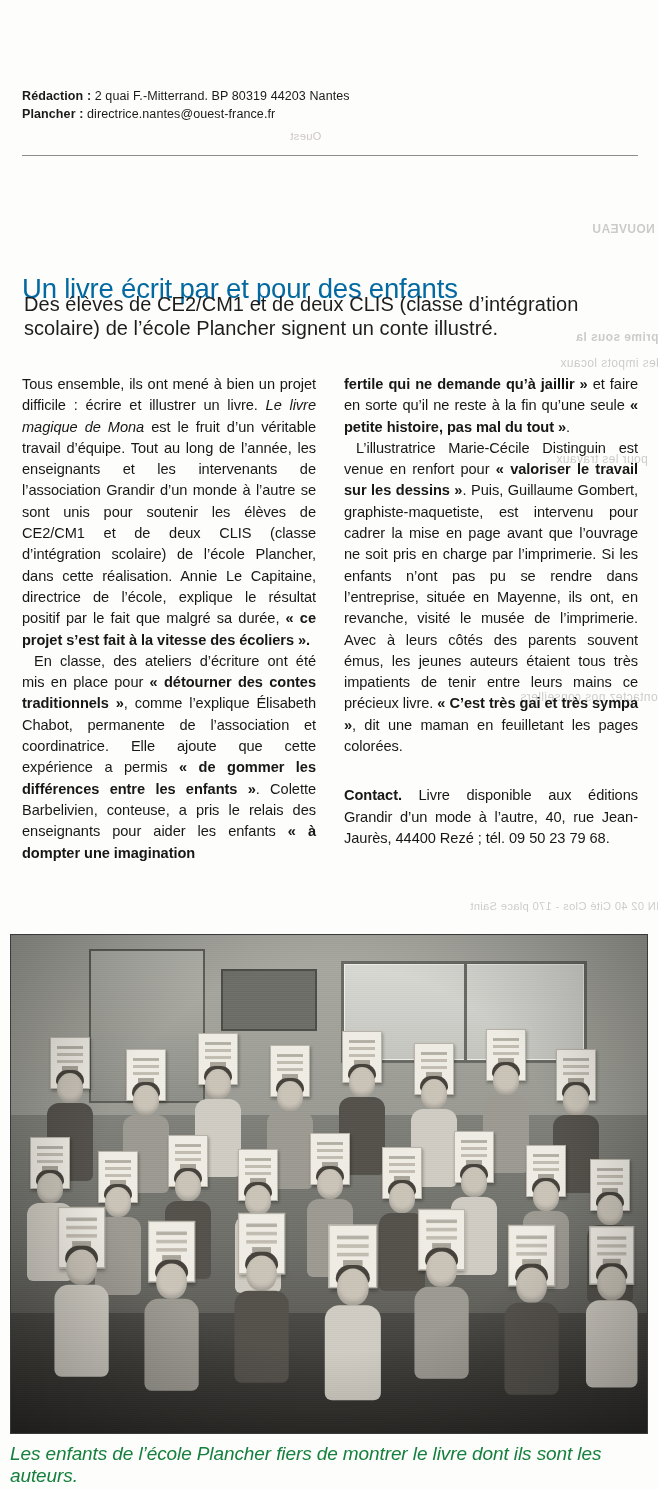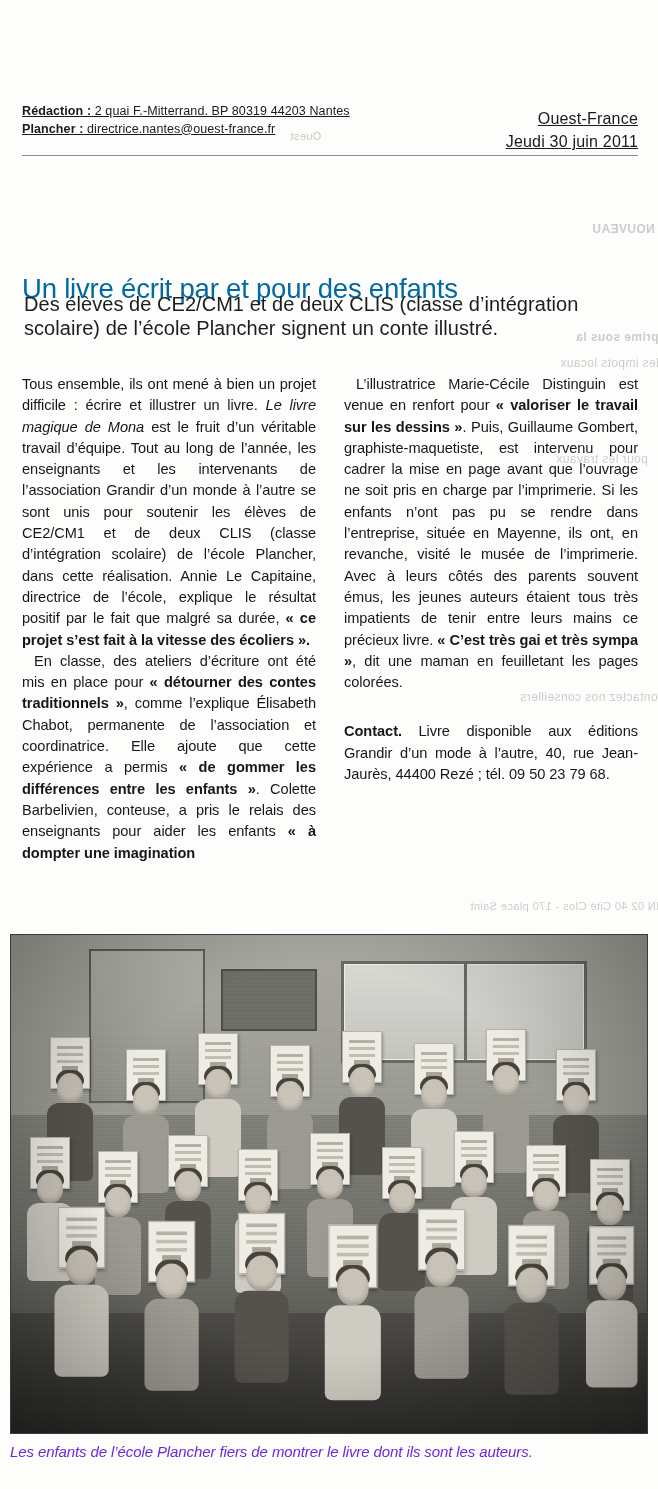--- a/index.html
+++ b/index.html
@@ -25,22 +25,21 @@
   }
 
   
   .masthead {
     position: absolute;
     left: 22px;
     top: 88px;
     width: 616px;
     display: flex;
     justify-content: space-between;
-    align-items: center;
-    text-decoration: underline;
+    align-items: flex-end;
   }
   .masthead-left {
     font-size: 12.5px;
     line-height: 17.5px;
     letter-spacing: 0.1px;
   }
   .masthead-left .lbl { font-weight: bold; }
   .masthead-right {
     text-align: right;
     font-size: 16px;
@@ -203,24 +202,24 @@
     position: absolute; inset: 0;
     background: radial-gradient(ellipse at 50% 45%, rgba(0,0,0,0) 50%, rgba(0,0,0,.35) 100%);
     pointer-events: none;
   }
 
   .caption {
     position: absolute;
     left: 10px;
     top: 1443px;
     width: 640px;
-    font-size: 15px;
+    font-size: 19px;
     font-style: italic;
     letter-spacing: -0.1px;
-    color: #6d28d9;
+    color: #15803d;
   }
 
   
   .ghost {
     position: absolute;
     color: rgba(90,90,90,0.30);
     font-size: 12px;
     font-weight: bold;
     letter-spacing: 0.4px;
     white-space: nowrap;
@@ -252,38 +251,35 @@
 
   <div class="masthead">
     <div class="masthead-left">
       <div>
         <span class="lbl">Rédaction :</span><span> 2 quai F.-Mitterrand. BP 80319 44203 Nantes</span>
       </div>
       <div>
         <span class="lbl">Plancher :</span><span> directrice.nantes@ouest-france.fr</span>
       </div>
     </div>
-    <div class="masthead-right">
-      <div>Ouest-France</div>
-      <div>Jeudi 30 juin 2011</div>
-    </div>
   </div>
   <div class="rule"></div>
 
   <h1 class="headline">Un livre écrit par et pour des enfants</h1>
   <div class="subhead">Des élèves de CE2/CM1 et de deux CLIS (classe d’intégration scolaire) de l’école Plancher signent un conte illustré.</div>
 
   <div class="columns">
 
     <div class="col">
       <p><span>Tous ensemble, ils ont mené à bien un projet difficile : écrire et illustrer un livre. </span><span class="i">Le livre magique de Mona</span><span> est le fruit d’un véritable travail d’équipe. Tout au long de l’année, les enseignants et les intervenants de l’association Grandir d’un monde à l’autre se sont unis pour soutenir les élèves de CE2/CM1 et de deux CLIS (classe d’intégration scolaire) de l’école Plancher, dans cette réalisation. Annie Le Capitaine, directrice de l’école, explique le résultat positif par le fait que malgré sa durée, </span><span class="b">« ce projet s’est fait à la vitesse des écoliers ».</span></p>
       <p class="indent"><span>En classe, des ateliers d’écriture ont été mis en place pour </span><span class="b">« détourner des contes traditionnels »</span><span>, comme l’explique Élisabeth Chabot, permanente de l’association et coordinatrice. Elle ajoute que cette expérience a permis </span><span class="b">« de gommer les différences entre les enfants »</span><span>. Colette Barbelivien, conteuse, a pris le relais des enseignants pour aider les enfants </span><span class="b">« à dompter une imagination</span></p>
     </div>
 
     <div class="col">
+      <p><span class="b">fertile qui ne demande qu’à jaillir »</span><span> et faire en sorte qu’il ne reste à la fin qu’une seule </span><span class="b">« petite histoire, pas mal du tout »</span><span>.</span></p>
       <p class="indent"><span>L’illustratrice Marie-Cécile Distinguin est venue en renfort pour </span><span class="b">« valoriser le travail sur les dessins »</span><span>. Puis, Guillaume Gombert, graphiste-maquetiste, est intervenu pour cadrer la mise en page avant que l’ouvrage ne soit pris en charge par l’imprimerie. Si les enfants n’ont pas pu se rendre dans l’entreprise, située en Mayenne, ils ont, en revanche, visité le musée de l’imprimerie. Avec à leurs côtés des parents souvent émus, les jeunes auteurs étaient tous très impatients de tenir entre leurs mains ce précieux livre. </span><span class="b">« C’est très gai et très sympa »</span><span>, dit une maman en feuilletant les pages colorées.</span></p>
       <p style="margin-top:28px"><span class="b">Contact.</span><span> Livre disponible aux éditions Grandir d’un mode à l’autre, 40, rue Jean-Jaurès, 44400 Rezé ; tél. 09 50 23 79 68.</span></p>
     </div>
   </div>
 
   <div class="photo-wrap">
     <div class="photo" aria-hidden="true">
       <div class="ph-bg"></div>
       <div class="ph-wall"></div>
       <div class="ph-door"></div>

